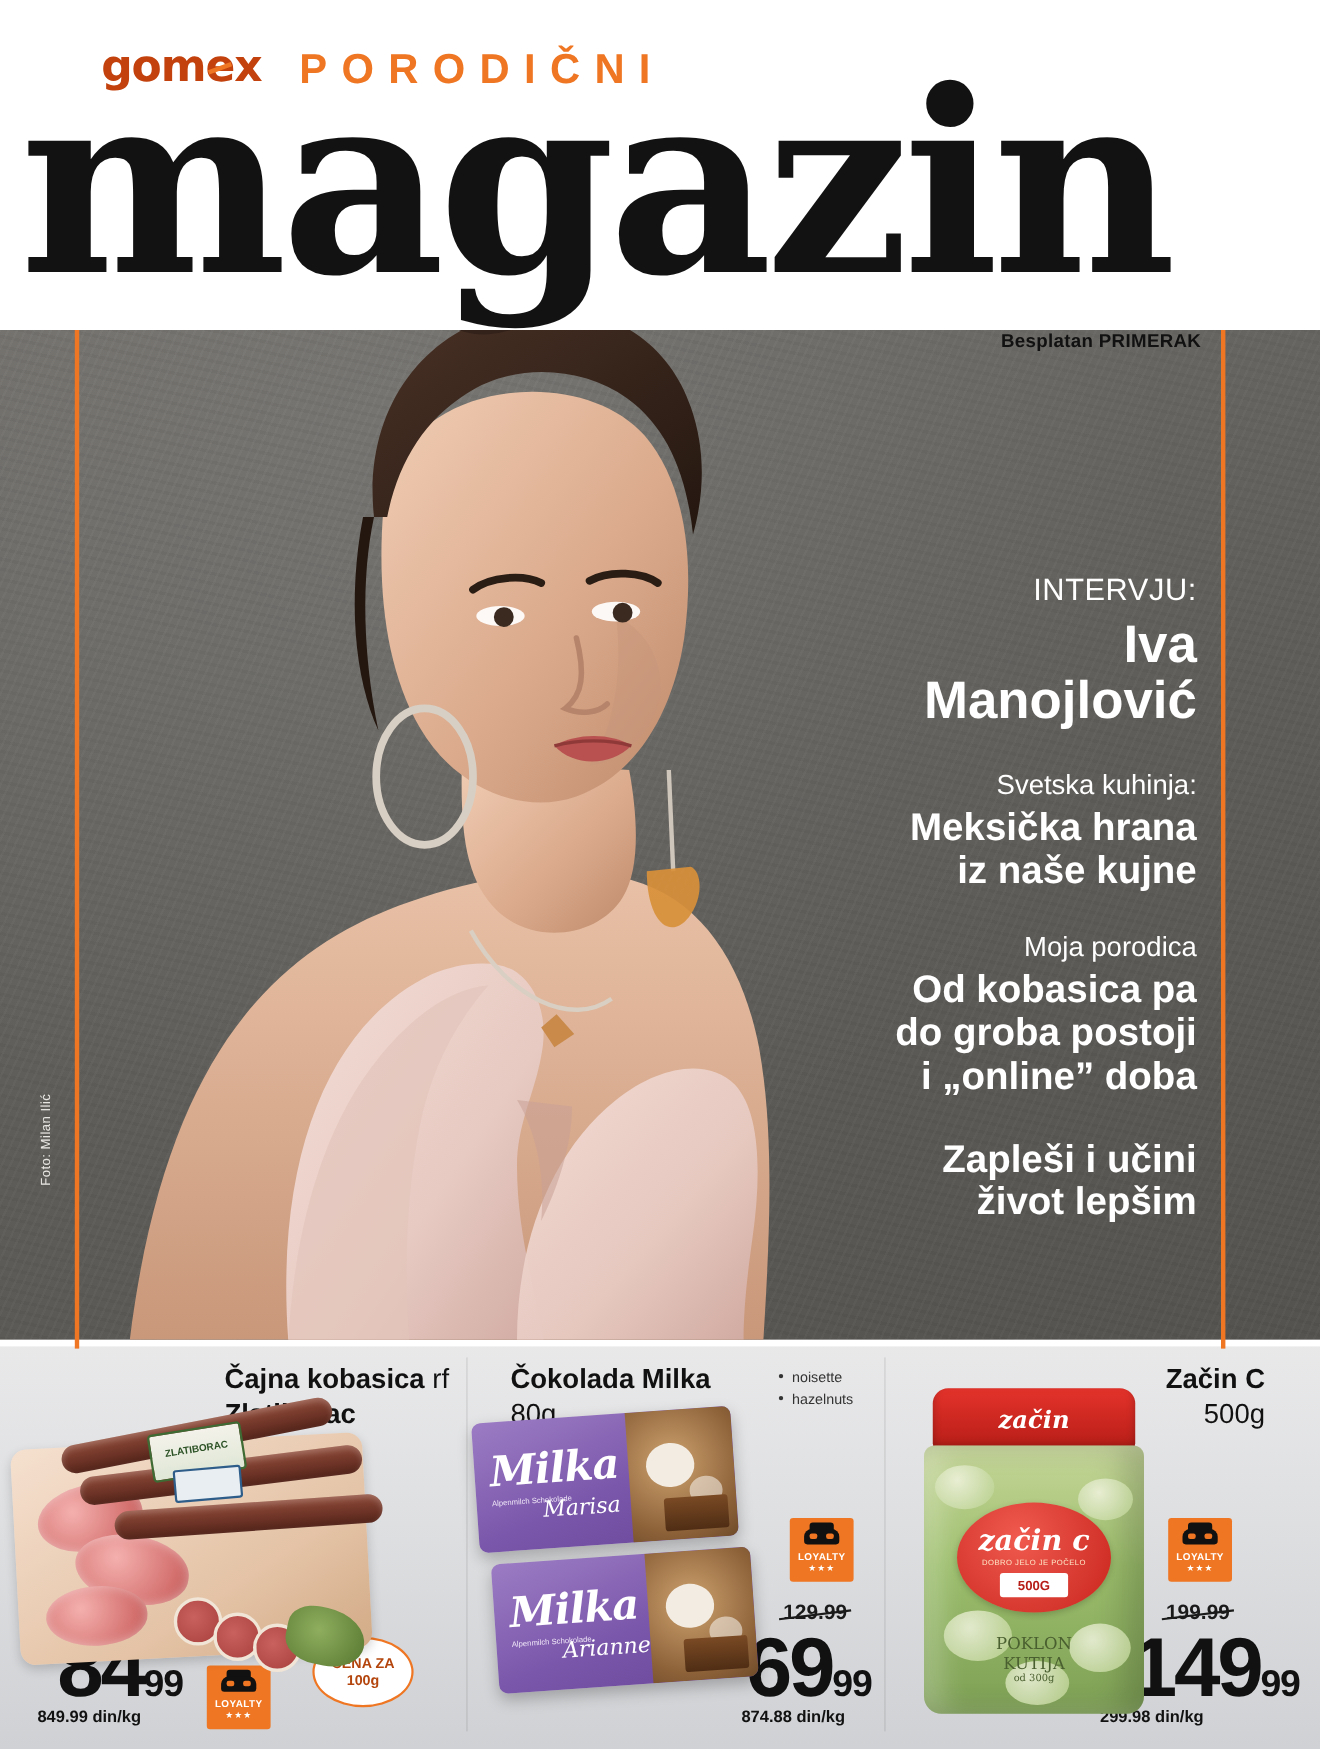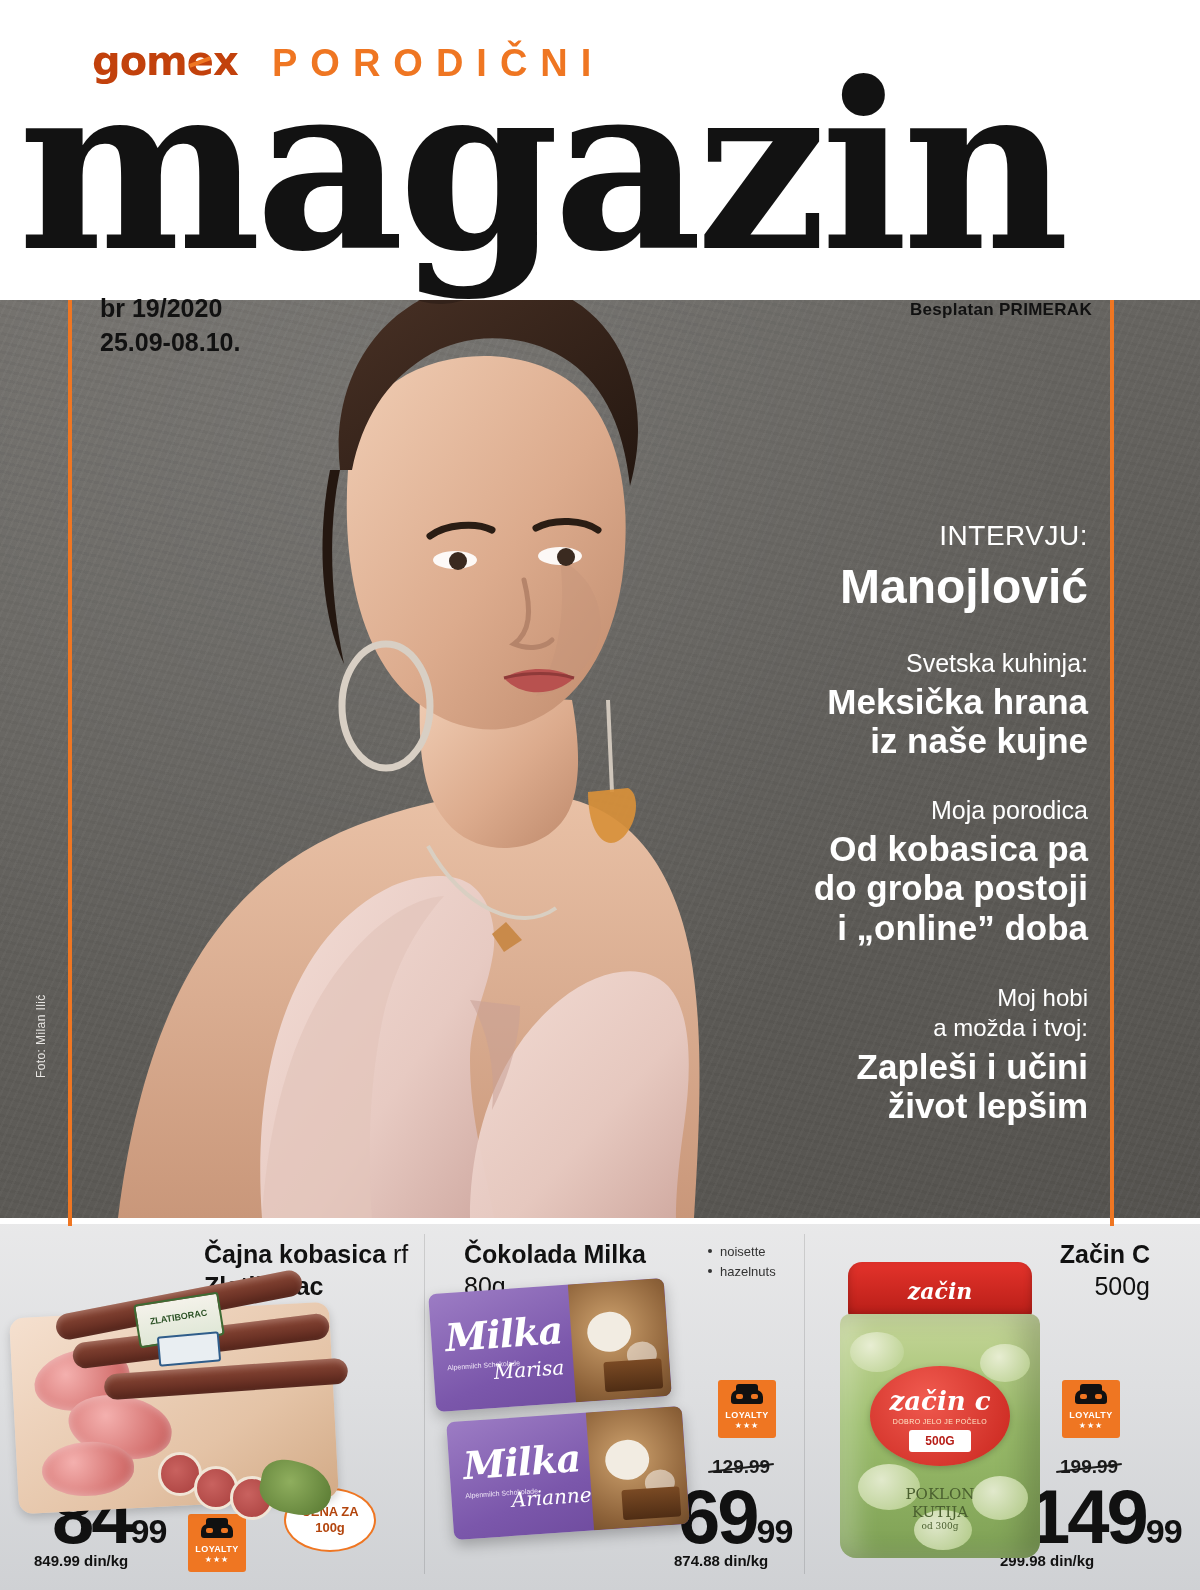--- a/index.html
+++ b/index.html
@@ -550,20 +550,21 @@
 
       <path d="M428 846 C462 908 520 934 556 908" stroke="#d9cfc2" stroke-width="4" fill="none"></path>
       <path d="M506 922 l16 18 l-18 12 l-12 -18 Z" fill="#c98a4a"></path>
     </svg>
 
     <div class="credit">Foto: Milan Ilić</div>
 
     <div class="heads">
       <div class="kicker">INTERVJU:</div>
       <div class="name">
+        <div>Iva</div>
         <div>Manojlović</div>
       </div>
 
       <div class="sec">
         <div class="label">Svetska kuhinja:</div>
         <div class="title">
           <div>Meksička hrana</div>
           <div>iz naše kujne</div>
         </div>
       </div>
@@ -571,47 +572,39 @@
       <div class="sec">
         <div class="label">Moja porodica</div>
         <div class="title">
           <div>Od kobasica pa</div>
           <div>do groba postoji</div>
           <div>i „online” doba</div>
         </div>
       </div>
 
       <div class="sec">
-        <div class="label2">
-          <div>Moj hobi</div>
-          <div>a možda i tvoj:</div>
-        </div>
         <div class="title">
           <div>Zapleši i učini</div>
           <div>život lepšim</div>
         </div>
       </div>
     </div>
 
     <div class="hero-top-white"></div>
   </div>
 
   <div class="frame-top-left"></div>
   <div class="frame-top-right"></div>
   <div class="frame-left"></div>
   <div class="frame-right"></div>
 
   <div class="masthead">
     <div class="logo"><span>gom</span><span class="x-mark">e</span><span>x</span></div>
     <div class="porodicni">PORODIČNI</div>
     <div class="magazin">magazin</div>
-  </div>
-  <div class="issue">
-    <div>br 19/2020</div>
-    <div>25.09-08.10.</div>
   </div>
   <div class="free-copy">Besplatan PRIMERAK</div>
 
   <div class="strip">
     <div class="divider" style="left:424px;"></div>
     <div class="divider" style="left:804px;"></div>
   </div>
 
   <div>
     <div class="p-name" style="left:204px; top:1238px; width:216px;">

